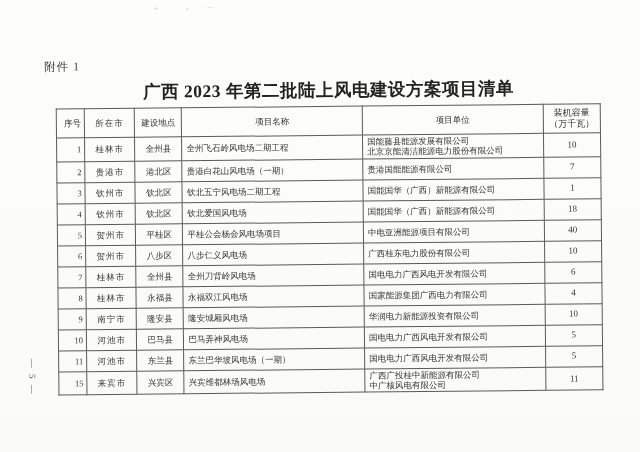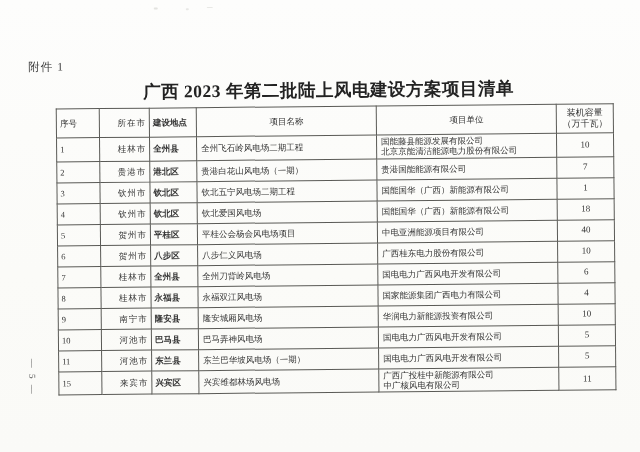--- a/index.html
+++ b/index.html
@@ -21,21 +21,21 @@
     transform: rotate(-0.55deg);
     transform-origin: 320px 240px;
   }
   .speck { position: absolute; background: #c9c9c4; border-radius: 1px; }
   .speck.s1 { left: 156px; top: 6px; width: 4px; height: 2px; opacity: .5; }
   .speck.s2 { left: 188px; top: 7px; width: 3px; height: 2px; opacity: .4; }
   .speck.s3 { left: 209px; top: 6px; width: 6px; height: 1px; opacity: .4; }
 
   .attachment-label {
     position: absolute;
-    left: 30px;
+    left: 46px;
     top: 57px;
     font-size: 11.5px;
     letter-spacing: 1px;
     color: #3a3a3a;
   }
   .doc-title {
     position: absolute;
     left: 0;
     top: 78px;
     width: 660px;
@@ -76,23 +76,23 @@
     overflow: hidden;
   }
   .project-table th {
     height: 29px;
     font-weight: normal;
     text-align: center;
     font-size: 8.5px;
     color: #2f2f2f;
   }
   .project-table td { height: 21px; }
-  .project-table .col0 { width: 43px; text-align: left; }
-  .project-table .col1 { width: 50px; text-align: right; letter-spacing: 1px; }
-  .project-table .col2 { width: 47px; text-align: left; font-weight: bold; }
+  .project-table .col0 { width: 28px; text-align: right; }
+  .project-table .col1 { width: 50px; text-align: center; letter-spacing: 1px; }
+  .project-table .col2 { width: 47px; text-align: center; }
   .project-table .col3 { width: 180px; text-align: left; padding-left: 4px; }
   .project-table .col4 { width: 180px; text-align: left; padding-left: 4px; }
   .project-table .col5 { width: 57px; text-align: center; font-size: 9px; }
   .project-table th.col3, .project-table th.col4, .project-table th.col5 { text-align: center; padding-left: 3px; }
 </style>
 </head>
 <body>
 
 <div class="scan-page">
   <div class="scan-content">

